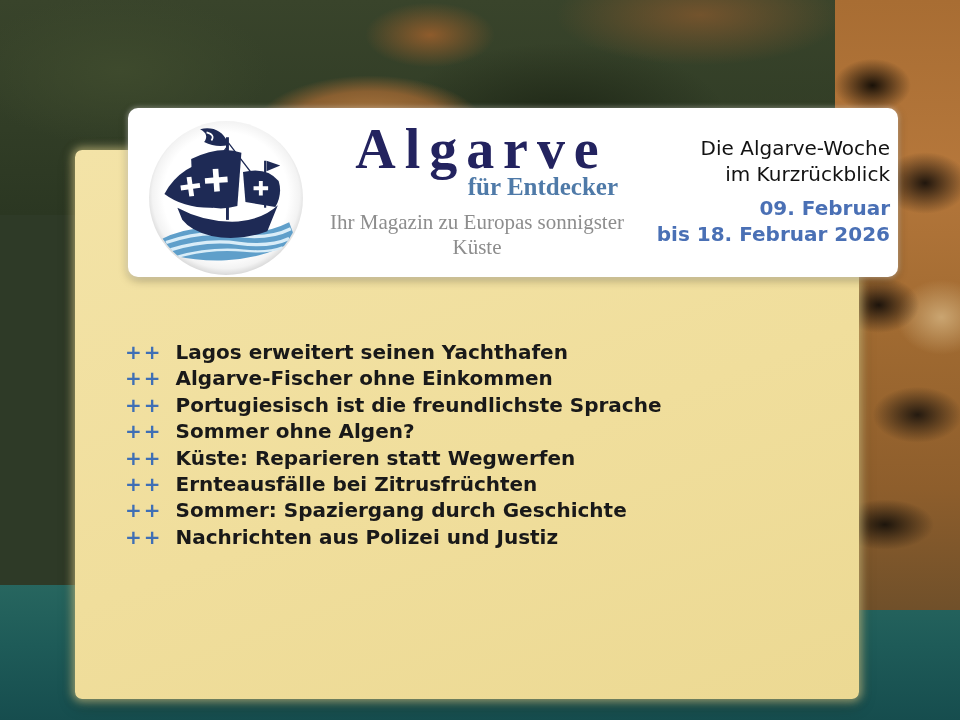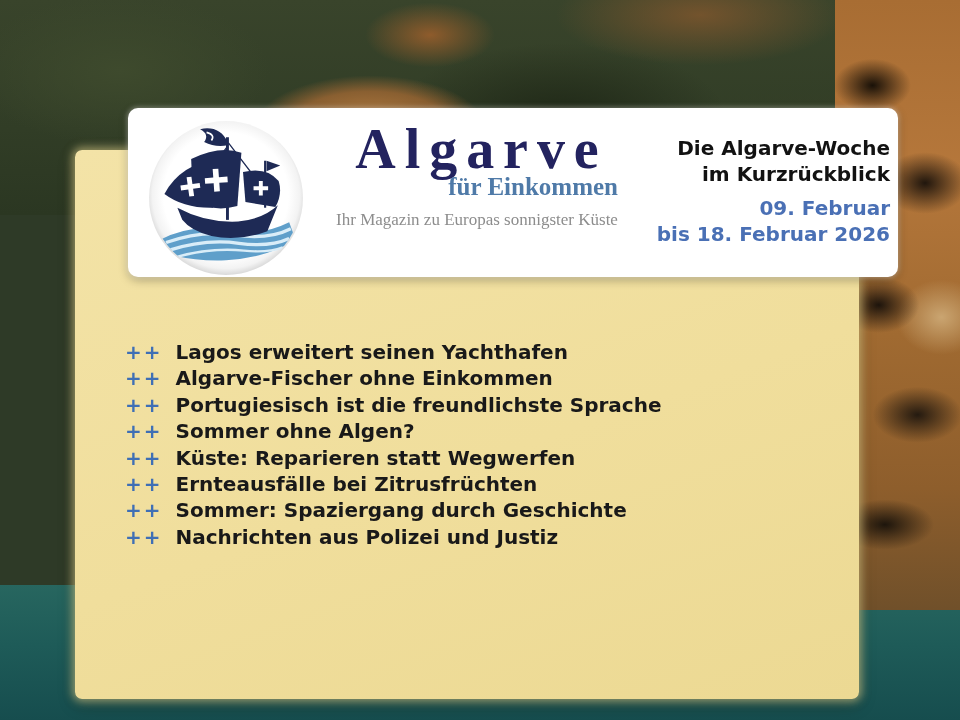--- a/index.html
+++ b/index.html
@@ -89,24 +89,24 @@
     font-size:56px;line-height:62px;letter-spacing:.16em;margin-left:.16em;
     color:#23235f;
   }
   .logo-subtitle{
     font-family:"Liberation Serif","DejaVu Serif",serif;font-weight:bold;
     font-size:25px;line-height:27px;color:#4f7aa8;
     text-align:right;padding-right:12px;margin-top:-7px;
   }
   .logo-tagline{
     font-family:"Liberation Serif","DejaVu Serif",serif;
-    font-size:17px;color:#8d8d8d;margin-top:10px;
+    font-size:21px;color:#8d8d8d;margin-top:10px;
   }
   .issue{position:absolute;top:27px;right:8px;text-align:right;}
-  .issue-title{font-size:20px;font-weight:bold;line-height:26px;color:#121212;}
+  .issue-title{font-size:20px;font-weight:normal;line-height:26px;color:#121212;}
   .issue-date{font-size:20px;font-weight:bold;line-height:26px;color:#4a70b5;margin-top:8px;}
 </style>
 </head>
 <body>
 
 <div class="stage">
 
   <div class="bg">
     <div class="bg-top"></div>
     <div class="bg-sea"></div>
@@ -196,21 +196,21 @@
           </g>
           <g transform="translate(143,88)">
             <path d="M-2.4 -9 H2.4 V-2.4 H9 V2.4 H2.4 V9 H-2.4 V2.4 H-9 V-2.4 H-2.4 Z" fill="#ffffff"></path>
           </g>
         </g>
       </svg>
     </div>
 
     <div class="logo-block">
       <div class="logo-title">Algarve</div>
-      <div class="logo-subtitle">für Einkommen</div>
+      <div class="logo-subtitle">für Entdecker</div>
       <div class="logo-tagline">Ihr Magazin zu Europas sonnigster Küste</div>
     </div>
 
     <div class="issue">
       <div class="issue-title">
         <div>Die Algarve-Woche</div>
         <div>im Kurzrückblick</div>
       </div>
       <div class="issue-date">
         <div>09. Februar</div>

